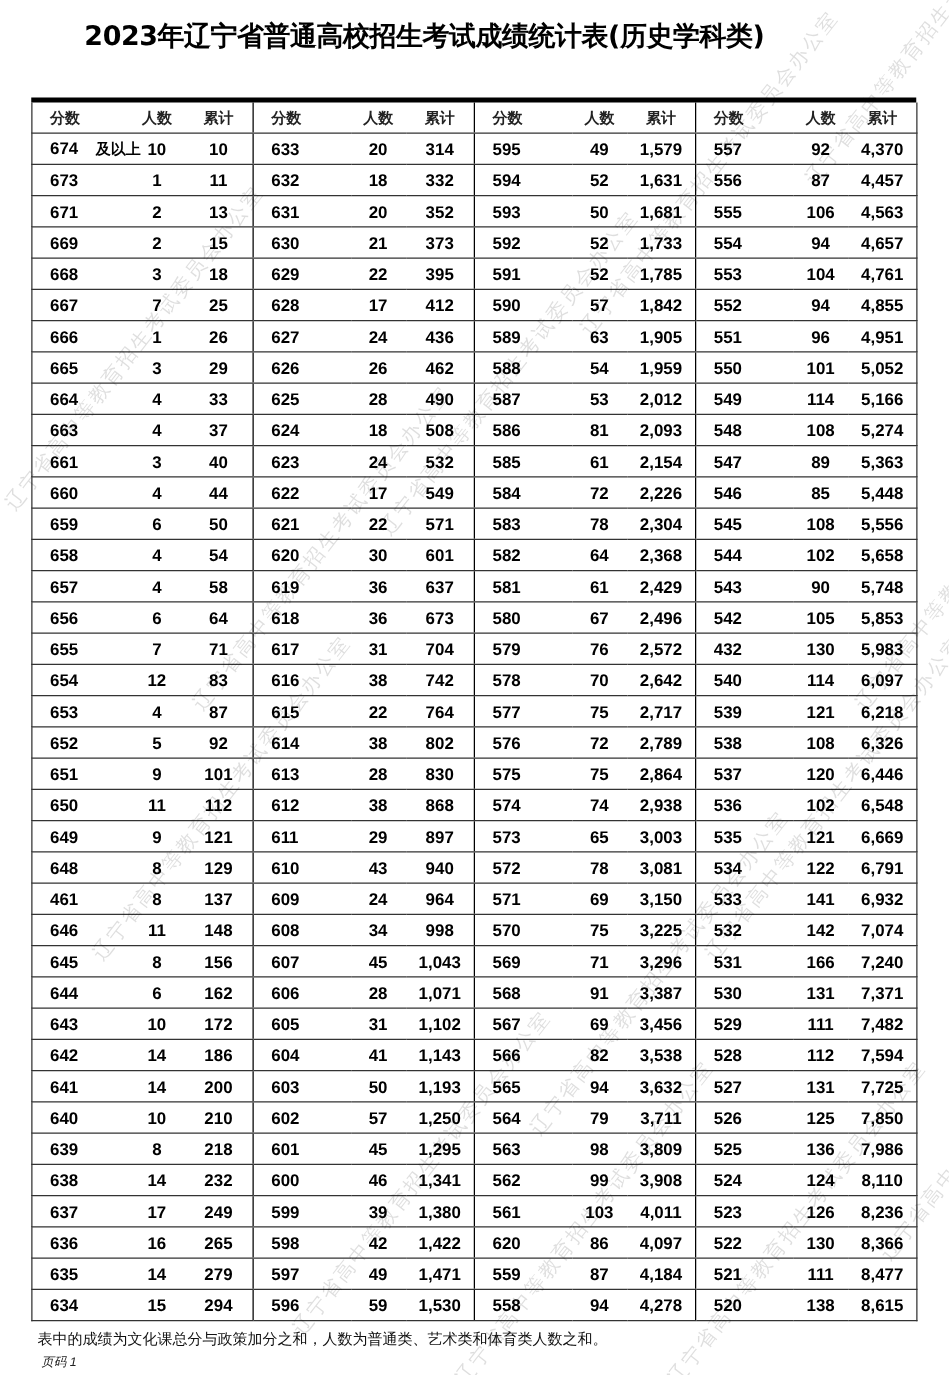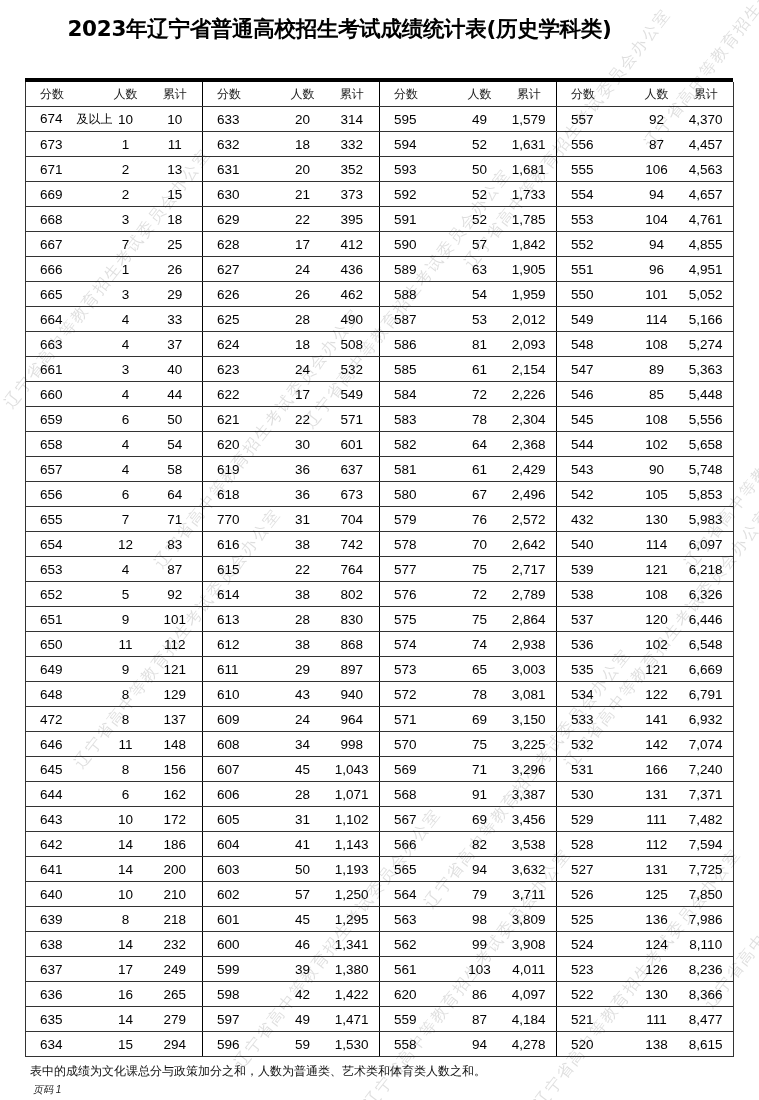--- a/index.html
+++ b/index.html
@@ -1,21 +1,21 @@
 <!DOCTYPE html>
 <html><head>
 <meta charset="utf-8">
 <style>
   html, body { margin: 0; padding: 0; background: #ffffff; }
   body { width: 759px; height: 1100px; position: relative; overflow: hidden;
          font-family: "Liberation Sans", "DejaVu Sans", sans-serif; color: #000; }
   .title { position: absolute; left: 0; top: 14px; width: 679px; text-align: center;
            font-family: "DejaVu Sans", sans-serif; font-weight: bold; font-size: 21.5px;
            letter-spacing: -0.3px; color: #000; }
-  .table-wrap { position: absolute; left: 25px; top: 78px; width: 708px; }
+  .table-wrap { position: absolute; left: 25px; top: 78px; width: 708px; font-weight: bold; }
   .topbar { height: 4px; background: #000; }
   table { border-collapse: collapse; width: 708px; table-layout: fixed; }
   td { height: 24px; padding: 0; border-bottom: 1px solid #333; font-size: 13.5px;
        white-space: nowrap; overflow: visible; vertical-align: middle; }
   tr.head td { height: 24px; font-family: "DejaVu Serif", serif; font-size: 12px; color: #222; }
   td.c-score { padding-left: 14px; }
   td.c-count { text-align: center; }
   td.c-cum { text-align: center; }
   td.grp-start { border-left: 1px solid #000; }
   td.first { border-left: 1.5px solid #333; }
@@ -289,21 +289,21 @@
           <td class="c-count">67</td>
           <td class="c-cum">2,496</td>
           <td class="c-score grp-start"><span>542</span></td>
           <td class="c-count">105</td>
           <td class="c-cum last">5,853</td>
         </tr>
         <tr>
           <td class="c-score first"><span>655</span></td>
           <td class="c-count">7</td>
           <td class="c-cum">71</td>
-          <td class="c-score grp-start"><span>770</span></td>
+          <td class="c-score grp-start"><span>617</span></td>
           <td class="c-count">31</td>
           <td class="c-cum">704</td>
           <td class="c-score grp-start"><span>579</span></td>
           <td class="c-count">76</td>
           <td class="c-cum">2,572</td>
           <td class="c-score grp-start"><span>432</span></td>
           <td class="c-count">130</td>
           <td class="c-cum last">5,983</td>
         </tr>
         <tr>
@@ -398,21 +398,21 @@
           <td class="c-count">43</td>
           <td class="c-cum">940</td>
           <td class="c-score grp-start"><span>572</span></td>
           <td class="c-count">78</td>
           <td class="c-cum">3,081</td>
           <td class="c-score grp-start"><span>534</span></td>
           <td class="c-count">122</td>
           <td class="c-cum last">6,791</td>
         </tr>
         <tr>
-          <td class="c-score first"><span>472</span></td>
+          <td class="c-score first"><span>461</span></td>
           <td class="c-count">8</td>
           <td class="c-cum">137</td>
           <td class="c-score grp-start"><span>609</span></td>
           <td class="c-count">24</td>
           <td class="c-cum">964</td>
           <td class="c-score grp-start"><span>571</span></td>
           <td class="c-count">69</td>
           <td class="c-cum">3,150</td>
           <td class="c-score grp-start"><span>533</span></td>
           <td class="c-count">141</td>

